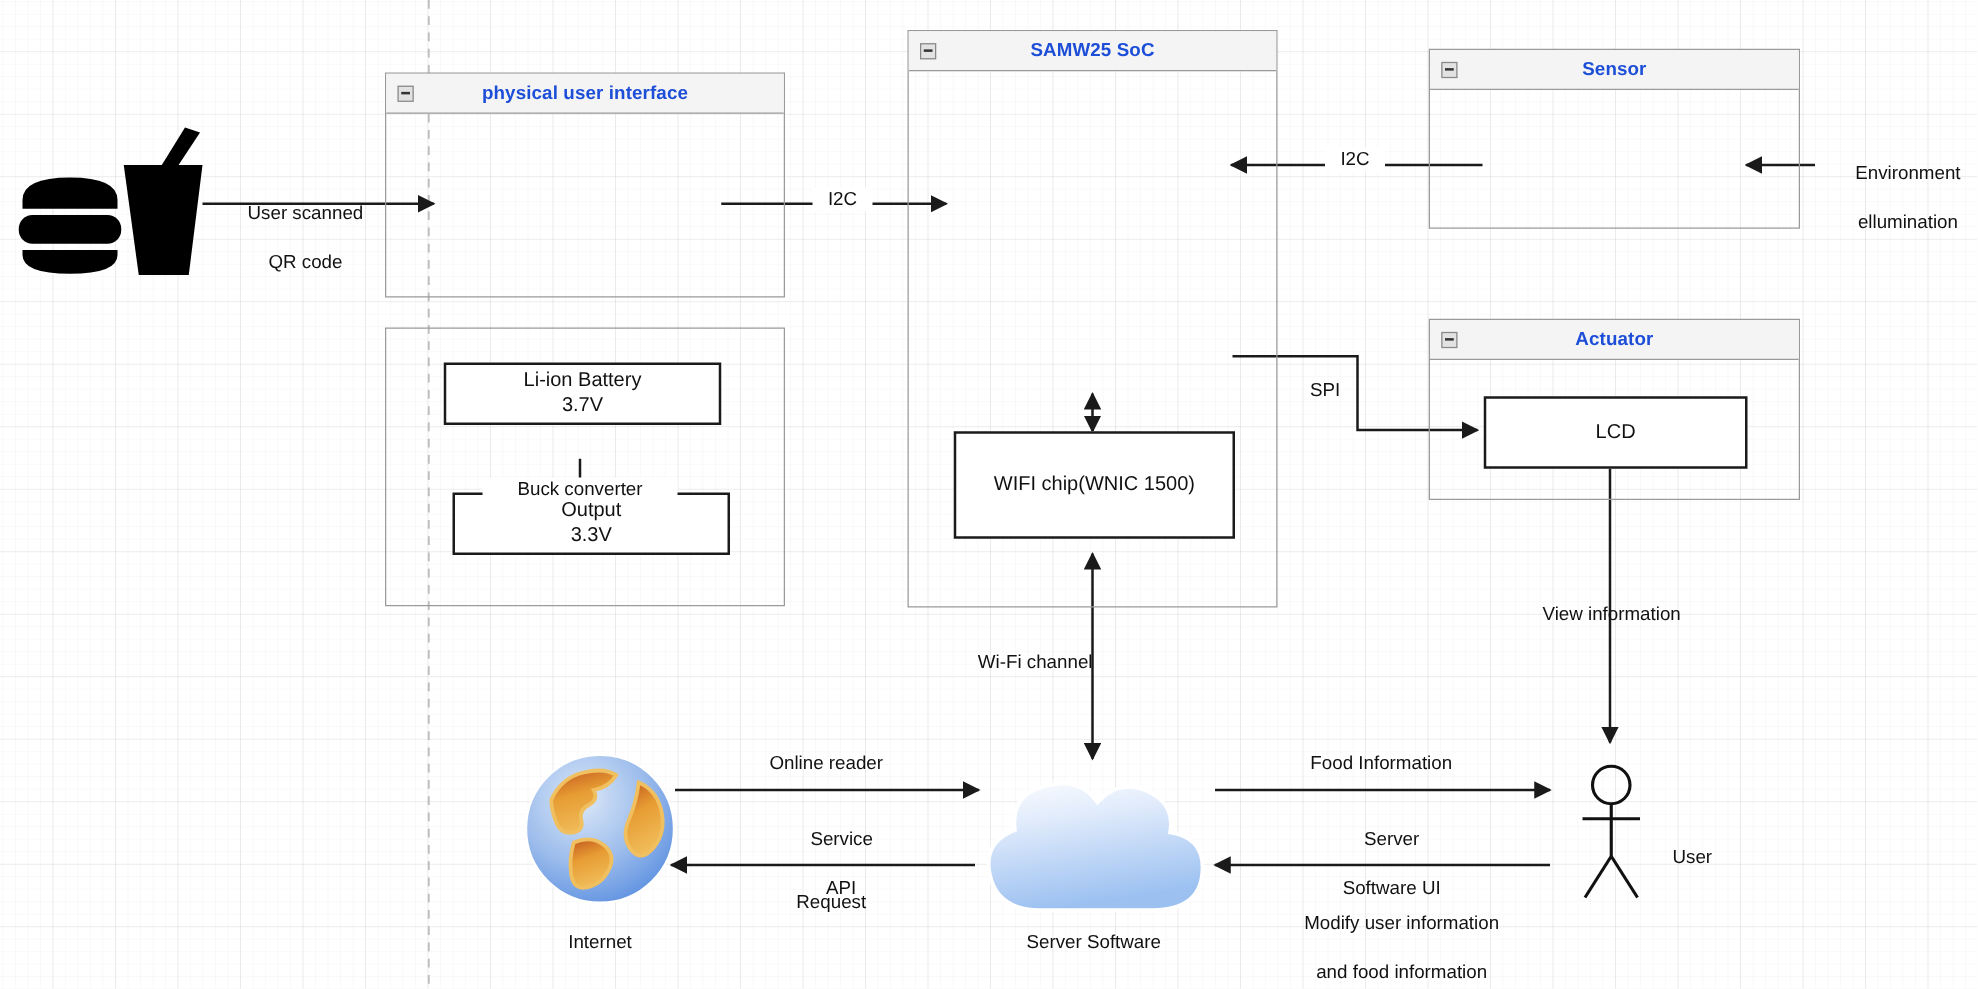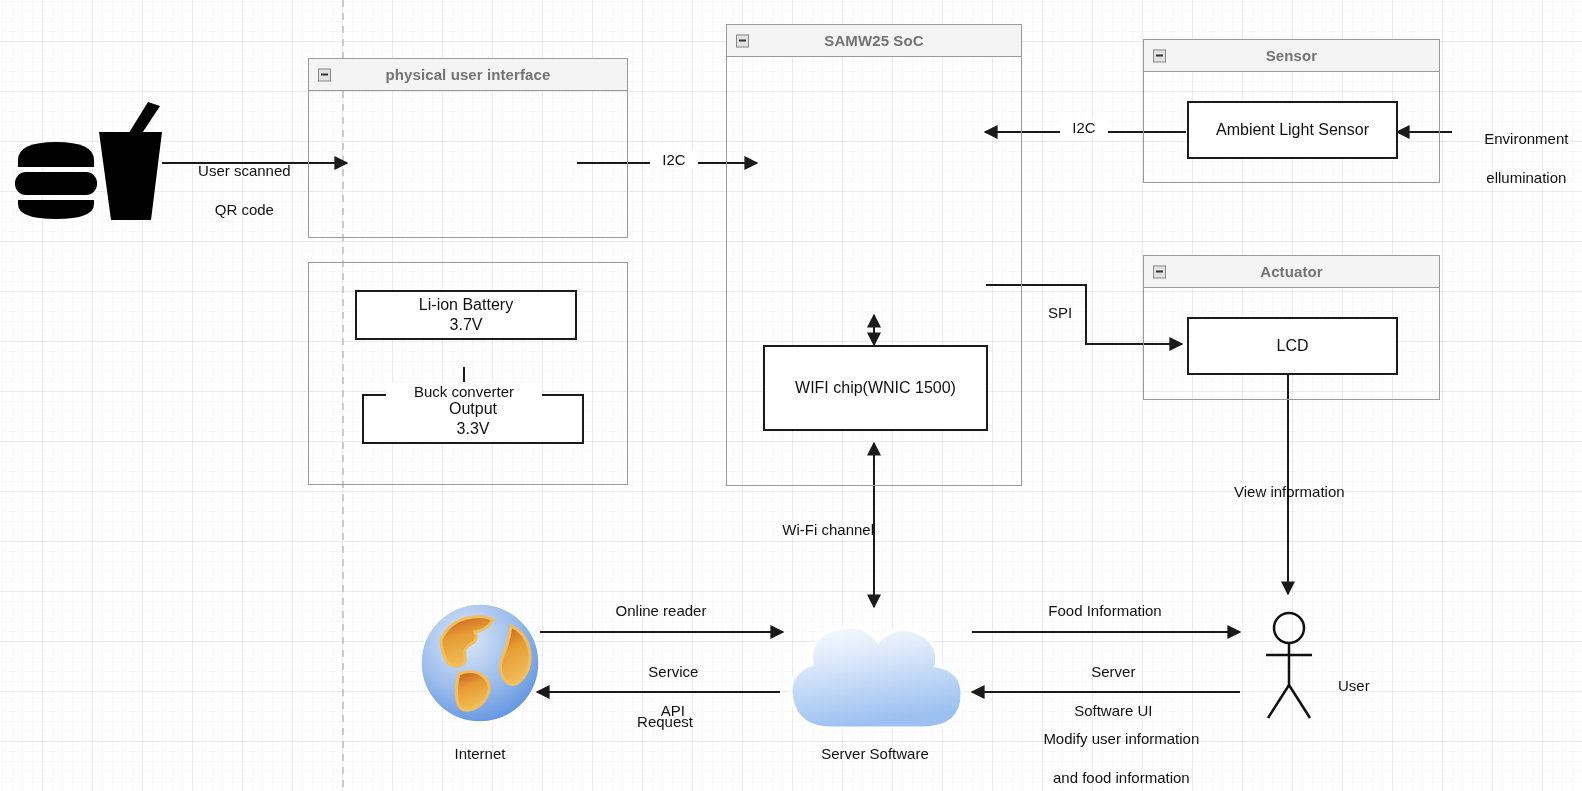--- a/index.html
+++ b/index.html
@@ -38,21 +38,21 @@
     border-bottom: 1px solid #9a9a9a;
     background: #f4f4f4;
     display: flex;
     align-items: center;
     justify-content: center;
     box-sizing: border-box;
   }
   .group-title {
     font-size: 15px;
     font-weight: bold;
-    color: #737373;
+    color: #1d4ed8;
     letter-spacing: 0.1px;
   }
   .collapse-icon {
     position: absolute;
     left: 9px;
     top: 50%;
     transform: translateY(-50%);
     width: 13px;
     height: 13px;
     border: 1px solid #888;
@@ -210,25 +210,20 @@
         <span>WIFI chip(WNIC 1500)</span>
       </div>
     </div>
   </div>
 
   <div class="group" style="left:1143px; top:39px; width:297px; height:144px;">
     <div class="group-header">
       <span class="collapse-icon"></span>
       <span class="group-title">Sensor</span>
     </div>
-    <div class="group-body">
-      <div class="node" style="left:43px; top:29px; width:211px; height:58px;">
-        <span>Ambient Light Sensor</span>
-      </div>
-    </div>
   </div>
 
   <div class="group" style="left:1143px; top:255px; width:297px; height:145px;">
     <div class="group-header">
       <span class="collapse-icon"></span>
       <span class="group-title">Actuator</span>
     </div>
     <div class="group-body">
       <div class="node" style="left:43px; top:29px; width:211px; height:58px;">
         <span>LCD</span>

